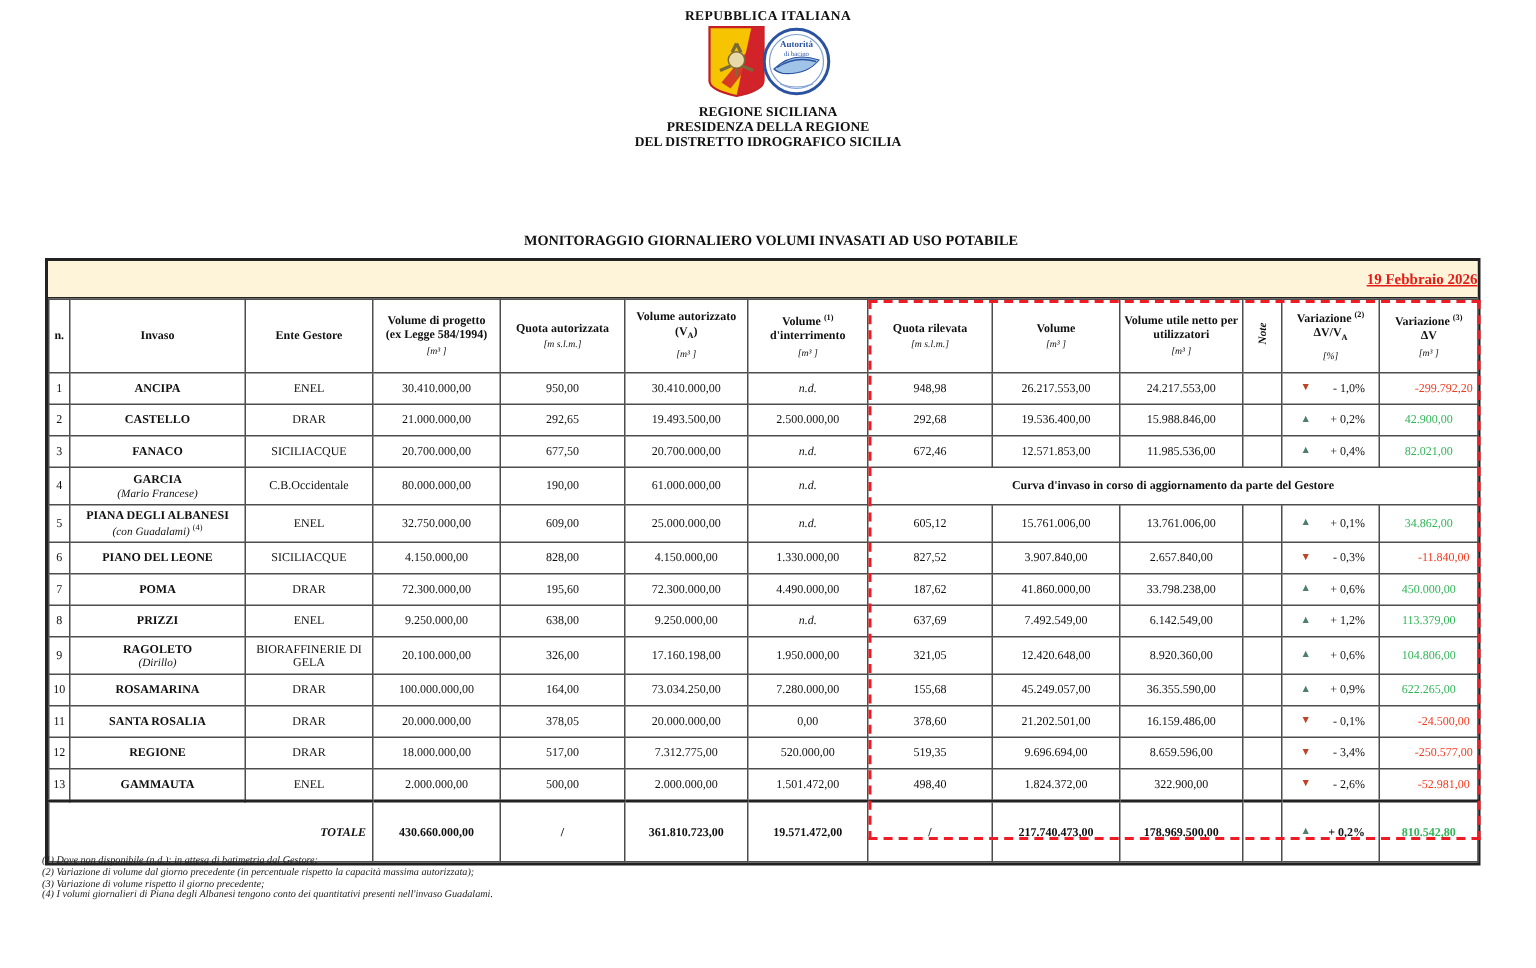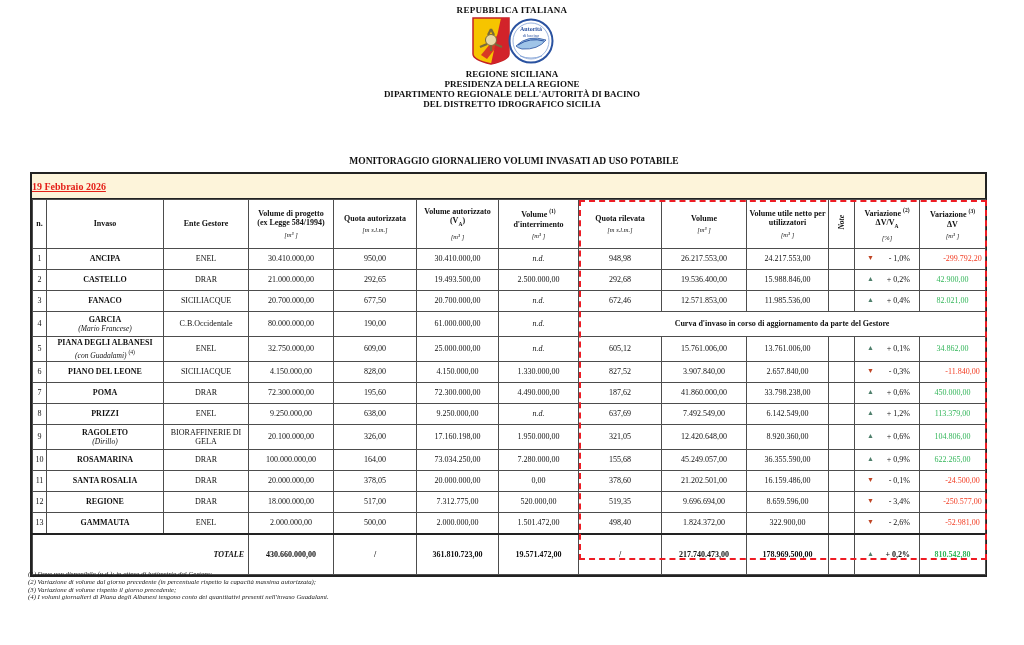--- a/index.html
+++ b/index.html
@@ -6,21 +6,21 @@
   body { font-family:"Liberation Serif", serif; background:#ffffff; }
   .page { position:relative; width:1024px; height:645px; background:#fff; overflow:hidden;padding-left:24px; }
 
   .doc-header { position:absolute; top:5px; left:0; width:100%; text-align:center; }
   .republic { font-size:9px; font-weight:bold; letter-spacing:0.3px; color:#111; }
   .logos { margin-top:3px; display:flex; justify-content:center; align-items:center; gap:0px; height:50px; }
   .org-lines { position:absolute; top:69px; left:0; width:100%; text-align:center; font-size:9px; font-weight:bold; color:#111; line-height:10px; }
   .doc-title { position:absolute; top:156px; left:2px; width:100%; text-align:center; font-size:9.5px; font-weight:bold; color:#111; }
 
   .table-wrap { position:absolute; left:30px; top:172px; width:957px; border:2px solid #222; }
-  .date-band { background:#fdf4da; border-bottom:1px solid #222; height:25px; display:flex; align-items:center; justify-content:flex-start; }
+  .date-band { background:#fdf4da; border-bottom:1px solid #222; height:25px; display:flex; align-items:center; justify-content:flex-end; }
   .date-text { color:#e41e17; font-weight:bold; font-size:10px; text-decoration:underline; }
 
   table { border-collapse:collapse; table-layout:fixed; width:100%; }
   th, td { border:1px solid #4d4d4d; color:#111; overflow:hidden; }
   thead th { font-size:8px; font-weight:bold; height:49px; padding:1px 2px; text-align:center; vertical-align:middle; line-height:9.5px; }
   .h-f { font-weight:bold; font-size:8px; }
   .h-u { font-style:italic; font-size:6.5px; font-weight:normal; margin-top:2px; }
   th sup, td sup { font-size:5.5px; vertical-align:super; }
   sub { font-size:5.5px; }
   .rot { writing-mode:vertical-rl; transform:rotate(180deg); font-style:italic; font-size:7.5px; display:inline-block; }
@@ -72,21 +72,20 @@
           <path d="M10 27 Q22 19 36 23" fill="none" stroke="#2a52a0" stroke-width="1"></path>
           <path d="M12 38 Q23 42 34 38" fill="none" stroke="#7f9fd4" stroke-width="0.8"></path>
         </svg>
       </span>
     </div>
   </div>
 
   <div class="org-lines">
     <div>REGIONE SICILIANA</div>
     <div>PRESIDENZA DELLA REGIONE</div>
-    <div>DIPARTIMENTO REGIONALE DELL'AUTORITÀ DI BACINO</div>
     <div>DEL DISTRETTO IDROGRAFICO SICILIA</div>
   </div>
 
   <div class="doc-title">MONITORAGGIO GIORNALIERO VOLUMI INVASATI AD USO POTABILE</div>
 
   <div class="table-wrap">
     <div class="date-band">
       <span class="date-text">19 Febbraio 2026</span>
     </div>
     <table>

